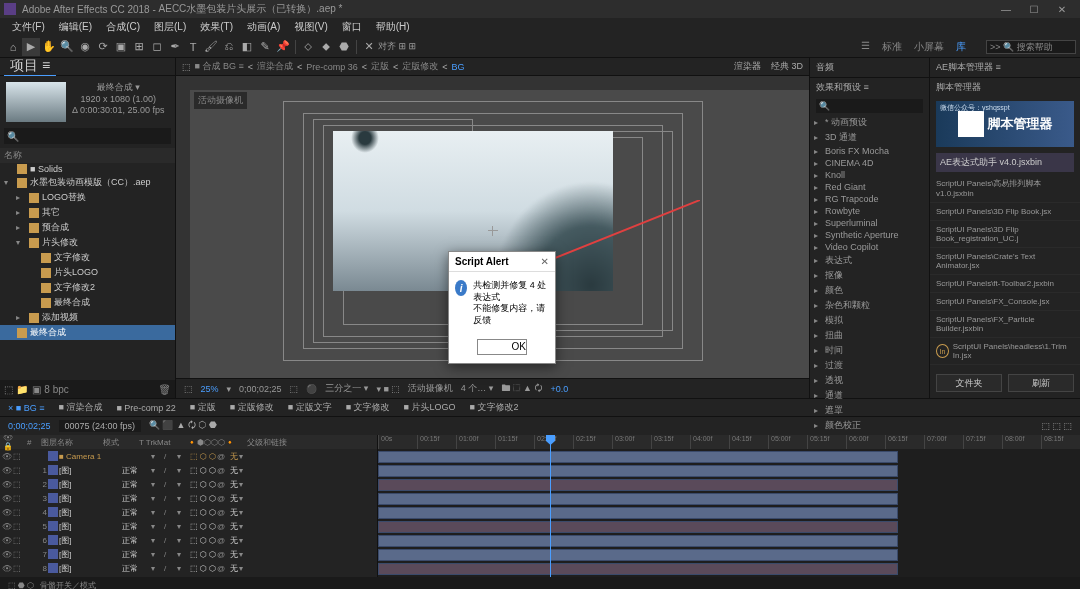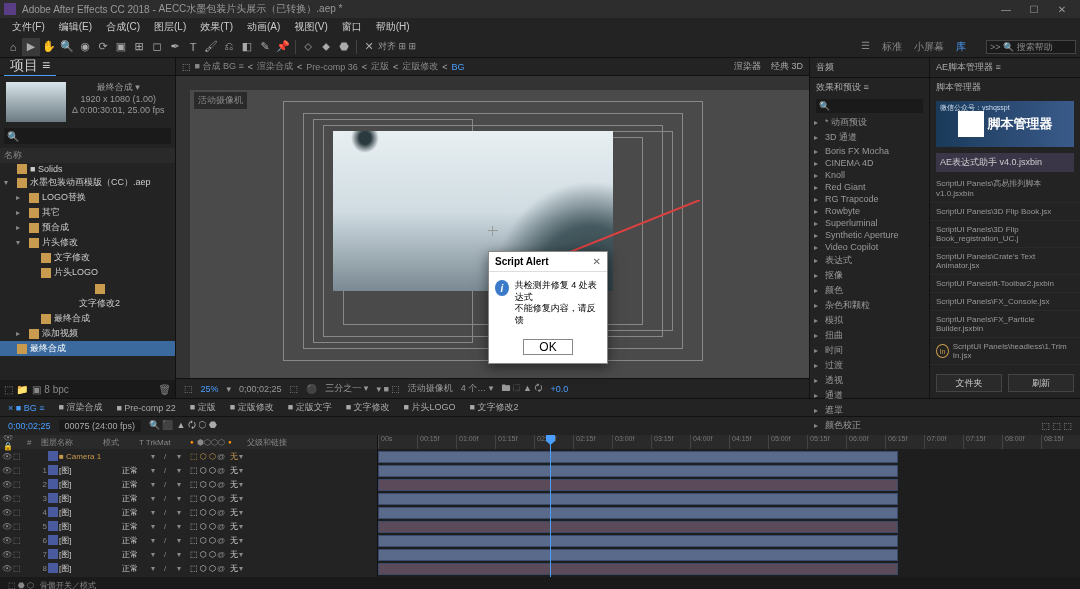--- a/index.html
+++ b/index.html
@@ -100,28 +100,28 @@
 .tl-right { flex:1; background:#1e1e1e; position:relative; overflow:hidden; }
 .tl-ruler { height:14px; background:#2a2a2a; display:flex; font-size:7px; color:#777; position:relative; }
 .tl-ruler .tk { flex:1; border-left:1px solid #444; padding-left:2px; }
 .playhead { position:absolute; top:0; left:172px; width:1px; height:100%; background:#4a9eff; z-index:3; }
 .playhead:before { content:""; position:absolute; top:0; left:-4px; width:9px; height:10px; background:#4a9eff; clip-path:polygon(0 0,100% 0,100% 60%,50% 100%,0 60%); }
 .bar { position:absolute; height:12px; background:#5a6a8a; border:1px solid #3a4a6a; left:0; }
 .bar.gr { background:#5a4a5a; }
 .tl-foot { height:16px; background:#1a1a1a; display:flex; align-items:center; padding:0 8px; font-size:8px; color:#888; gap:6px; }
 
 
-.dialog { position:absolute; left:488px; top:251px; width:120px; background:#fff; border:1px solid #888; box-shadow:0 3px 12px rgba(0,0,0,.5); z-index:100; color:#000; font-size:10px; }
+.dialog { position:absolute; left:448px; top:251px; width:108px; background:#fff; border:1px solid #888; box-shadow:0 3px 12px rgba(0,0,0,.5); z-index:100; color:#000; font-size:10px; }
 .dialog .dh { display:flex; align-items:center; padding:4px 6px; border-bottom:1px solid #ddd; }
 .dialog .dh .ttl { font-weight:bold; }
 .dialog .dh .x { margin-left:auto; color:#666; cursor:pointer; }
 .dialog .db { display:flex; padding:8px 6px; gap:6px; font-size:9px; }
 .dialog .db .info { width:16px; height:16px; border-radius:50%; background:#3a7ac8; color:#fff; display:flex; align-items:center; justify-content:center; font-size:10px; font-style:italic; font-weight:bold; }
 .dialog .df { padding:4px 6px 8px 6px; text-align:center; }
-.dialog .df button { width:50px; height:16px; font-size:12px; background:#fff; border:1px solid #888; }
+.dialog .df button { width:50px; height:16px; font-size:10px; background:#fff; border:1px solid #888;text-align:right; }
 
 .arrow { position:absolute; left:490px; top:200px; width:210px; height:100px; z-index:99; pointer-events:none; }
 .arrow svg { width:100%; height:100%; }
 </style>
 </head>
 <body>
 
 <div class="titlebar">
   <div class="ae-icon"></div>
   <span>Adobe After Effects CC 2018</span>
@@ -234,21 +234,21 @@
           <div class="row" style="padding-left: 28px;">
             <span class="tw"></span>
             <span class="ico cmp"></span>
             <span>文字修改</span>
           </div>
           <div class="row" style="padding-left: 28px;">
             <span class="tw"></span>
             <span class="ico cmp"></span>
             <span>片头LOGO</span>
           </div>
-          <div class="row" style="padding-left: 28px; flex-direction: column;">
+          <div class="row" style="padding-left: 28px;">
             <span class="tw"></span>
             <span class="ico cmp"></span>
             <span>文字修改2</span>
           </div>
           <div class="row" style="padding-left: 28px;">
             <span class="tw"></span>
             <span class="ico cmp"></span>
             <span>最终合成</span>
           </div>
           <div class="row" style="padding-left: 16px;">

